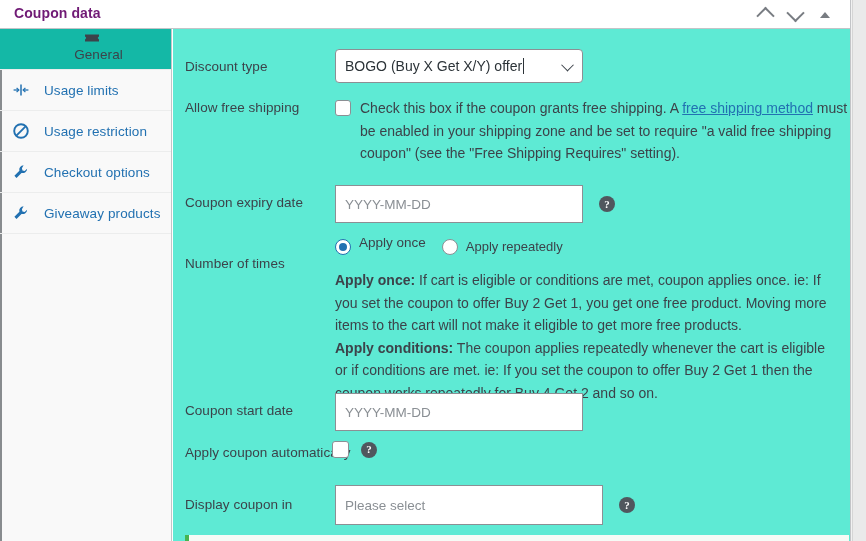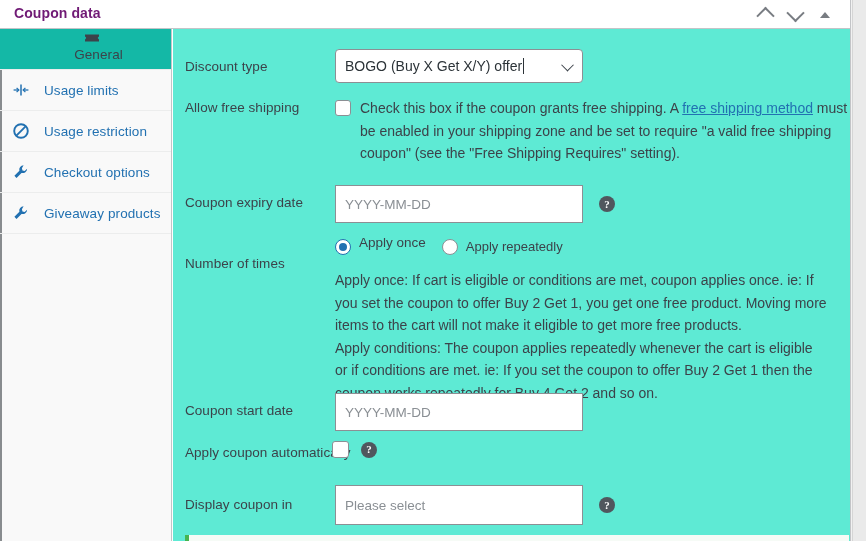--- a/index.html
+++ b/index.html
@@ -287,21 +287,21 @@
   .desc {
     font-size: 14px;
     color: #3c434a;
     line-height: 22.5px;
     width: 490px;
   }
   .desc a {
     color: #2271b1;
     text-decoration: underline;
   }
-  .desc b { font-weight: normal; color: #3c434a; }
+  .desc b { font-weight: bold; color: #3c434a; }
 
   .inline-row { display: flex; align-items: center; }
 
   
   #notice {
     position: absolute;
     left: 185px;
     top: 535px;
     width: 660px;
     height: 6px;
@@ -447,21 +447,21 @@
           <div class="f-label" style="top:4px;">Apply coupon automatically</div>
           <div class="f-ctrl" style="left:159px; display:flex; align-items:center;">
             <span class="cb" style="width:17px;height:17px;"></span>
             <span class="help" style="margin-left:12px;">?</span>
           </div>
         </div>
 
         <div class="field-row" style="top:456px;">
           <div class="f-label" style="top:12px;">Display coupon in</div>
           <div class="f-ctrl" style="display:flex; align-items:center;">
-            <input class="txtbox" style="width: 248px; height: 40px;" type="text" placeholder="Please select">
+            <input class="txtbox" style="width: 268px; height: 40px;" type="text" placeholder="Please select">
             <span class="help" style="margin-left:16px;">?</span>
           </div>
         </div>
 
       </div>
     </div>
   </div>
 
   <div id="notice"></div>
 

